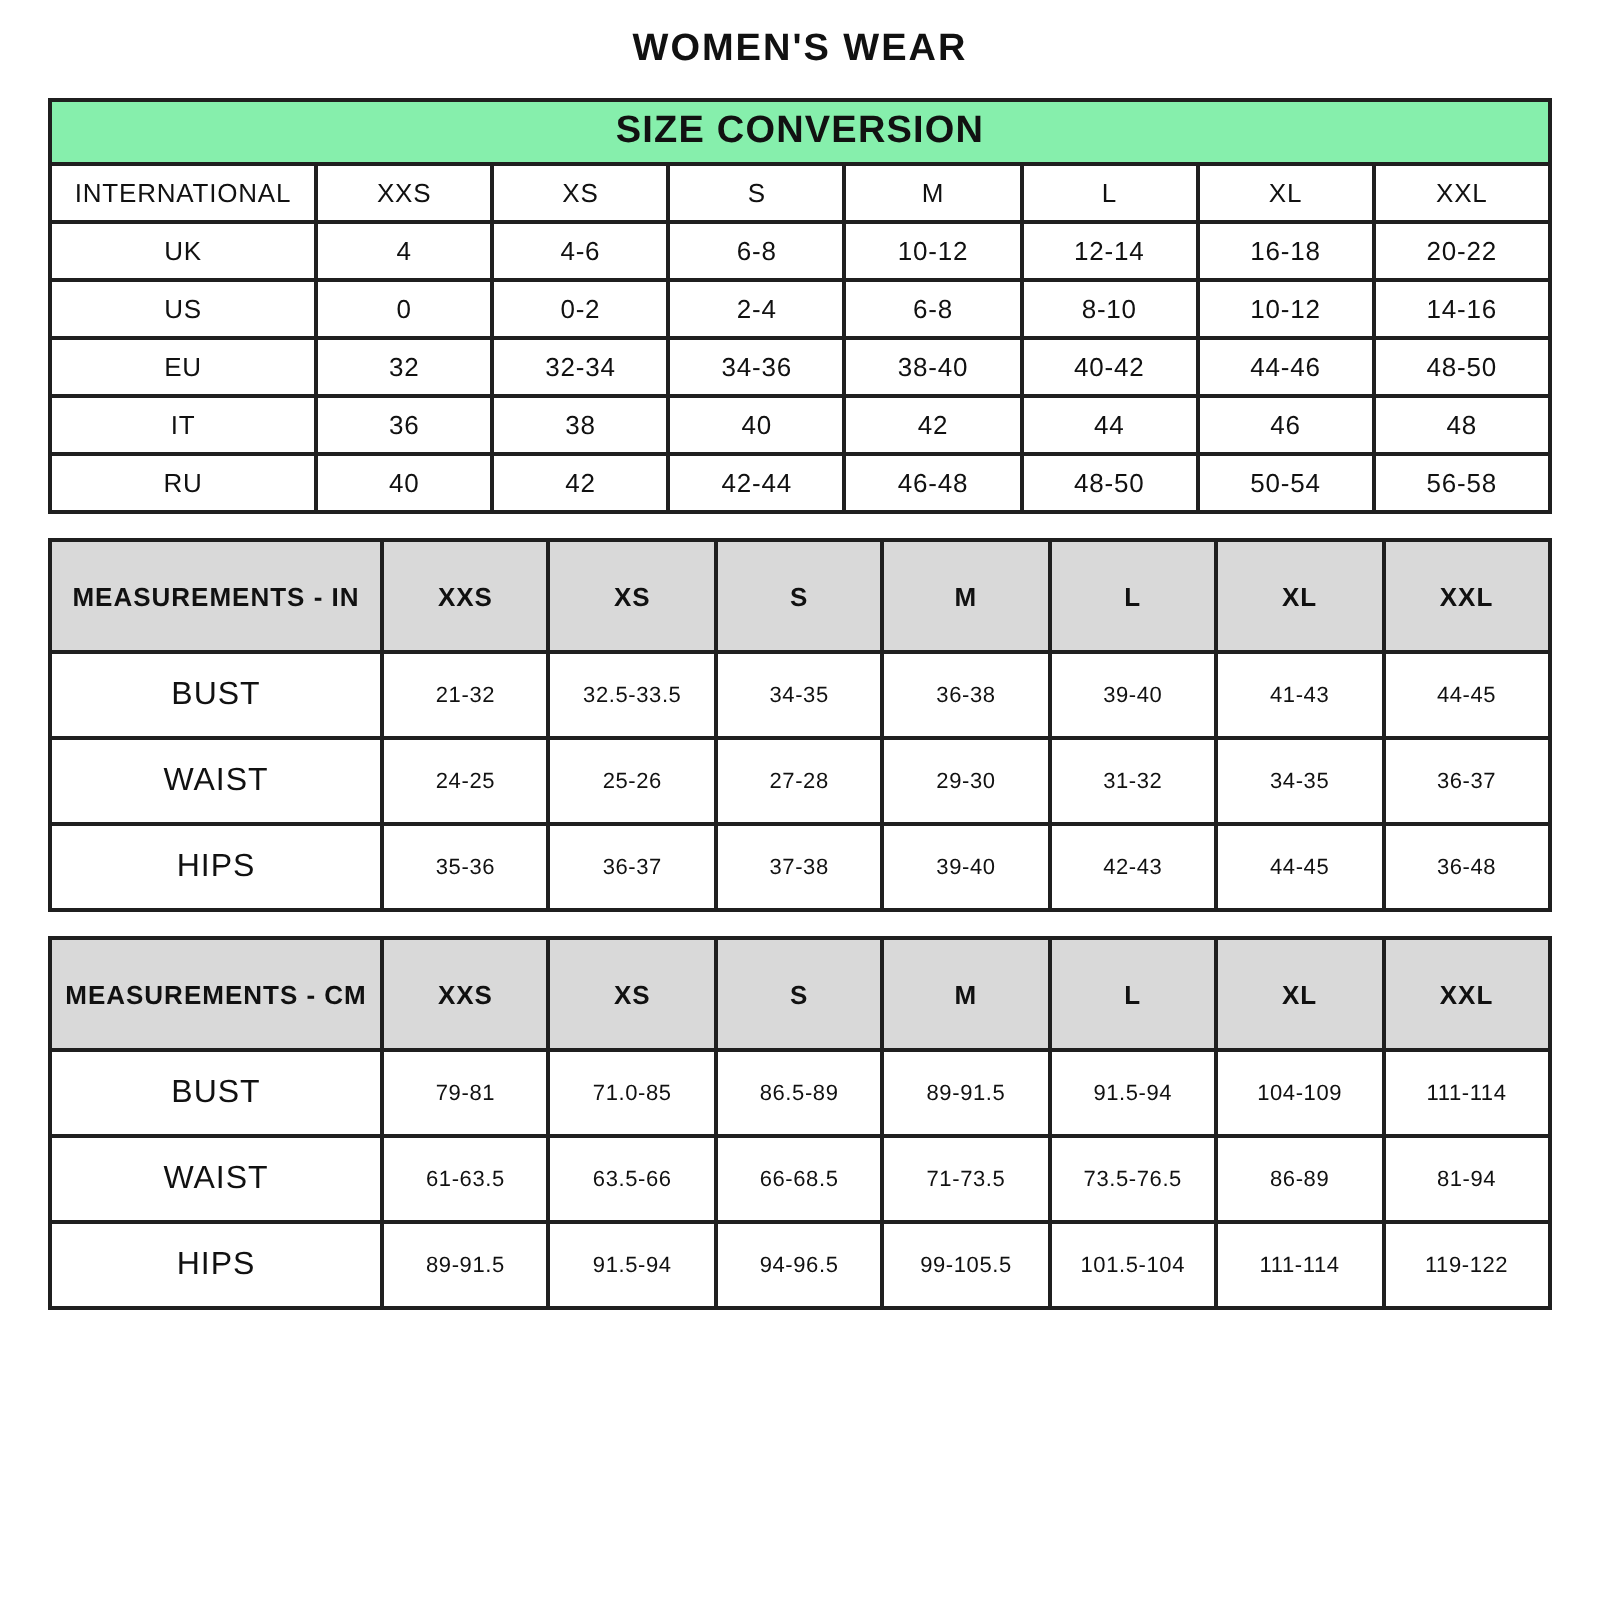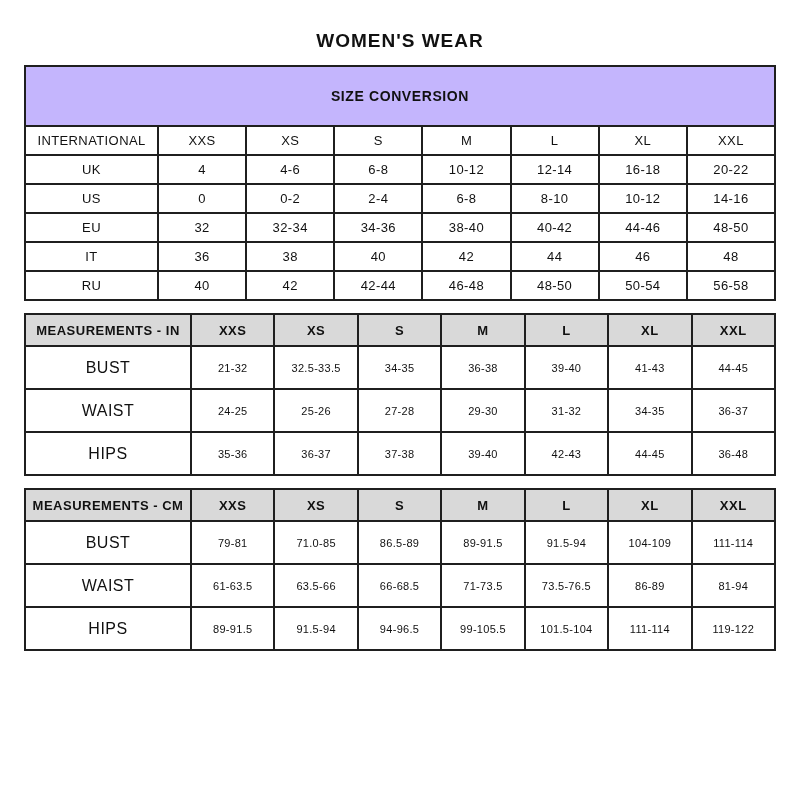--- a/index.html
+++ b/index.html
@@ -6,21 +6,21 @@
   html, body {
     margin: 0;
     padding: 0;
     width: 800px;
     height: 800px;
     background: #ffffff;
     font-family: "Liberation Sans", sans-serif;
     color: #111111;
   }
   .page {
-    padding: 24px 24px 12px 24px;
+    padding: 8px 24px 12px 24px;
   }
   .title {
     text-align: center;
     font-size: 19px;
     font-weight: 700;
     letter-spacing: 1px;
     margin: 6px 0 13px 0;
     color: #111111;
   }
   table {
@@ -35,37 +35,37 @@
     padding: 0 2px;
     overflow: hidden;
   }
   
   .size-table td {
     height: 29px;
     font-size: 13px;
     letter-spacing: 0.4px;
   }
   .size-table .caption-cell {
-    background: #c4b5fd;
+    background: #86efac;
     font-weight: 700;
-    font-size: 14px;
+    font-size: 19px;
     letter-spacing: 0.6px;
-    height: 60px;
+    height: 32px;
   }
   .size-table col.label-col { width: 133px; }
   
   .meas-table { margin-top: 12px; }
   .meas-table td { height: 43px; }
   .meas-table col.label-col { width: 166px; }
   .meas-table .head-cell {
     background: #d9d9d9;
     font-weight: 700;
     font-size: 13px;
     letter-spacing: 0.5px;
-    height: 32px;
+    height: 56px;
   }
   .meas-table .row-label {
     font-size: 16px;
     letter-spacing: 0.5px;
   }
   .meas-table .value-cell {
     font-size: 11px;
     letter-spacing: 0.3px;
     margin-top: 41px;
   }

